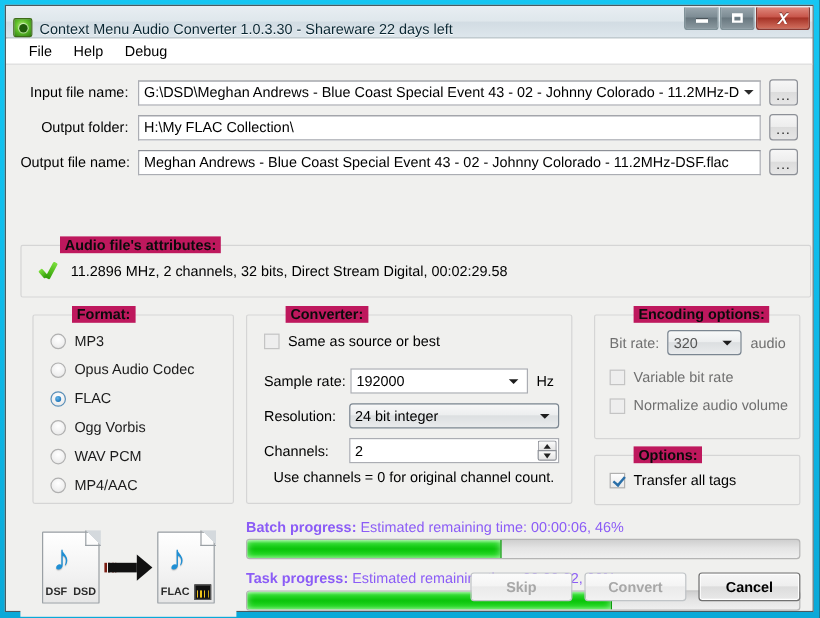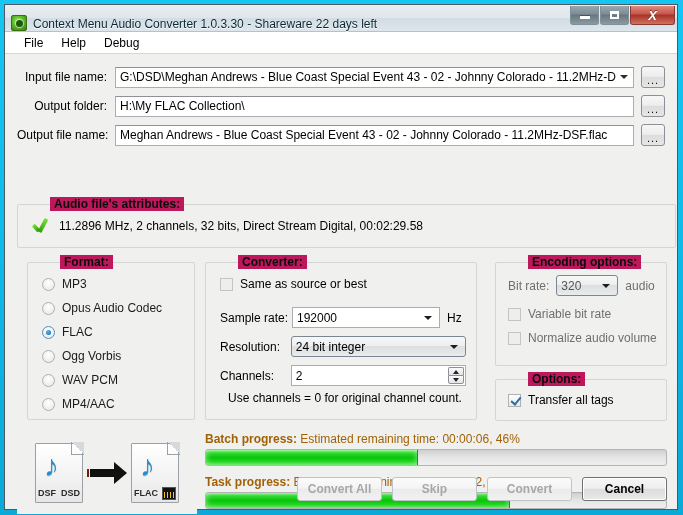--- a/index.html
+++ b/index.html
@@ -390,21 +390,21 @@
     width: 10px; height: 8px;
     background: repeating-linear-gradient(to right, #7a1b10 0px, #7a1b10 2px, #f0f0ee 2px, #f0f0ee 3px);
   }
 
   #progress-panel {
     position: absolute;
     left: 200px; top: 378px;
     width: 462px; height: 82px;
   }
   .prog-label {
-    font-size: 12px; color: #a16207;
+    font-size: 12px; color: #8b5cf6;
     margin-bottom: 3px;
     white-space: nowrap;
   }
   .prog-label b { font-weight: bold; }
   .progbar {
     height: 17px;
     background: linear-gradient(to bottom, #cfcfcf 0%, #e4e4e4 45%, #efefef 100%);
     border: 1px solid #b4b4b4;
     border-radius: 3px;
     overflow: hidden;
@@ -638,21 +638,20 @@
         </div>
         <div class="prog-label">
           <b>Task progress:</b><span> Estimated remaining time: 00:00:02, 66%</span>
         </div>
         <div class="progbar">
           <div class="progfill" id="task-fill" style="width: 66%;"></div>
         </div>
       </div>
 
       <div id="buttonbar">
-        <div class="btn">Convert All</div>
         <div class="btn">Skip</div>
         <div class="btn">Convert</div>
         <div class="btn enabled">Cancel</div>
       </div>
 
     </div>
   </div>
 </div>
 
 </body></html>

